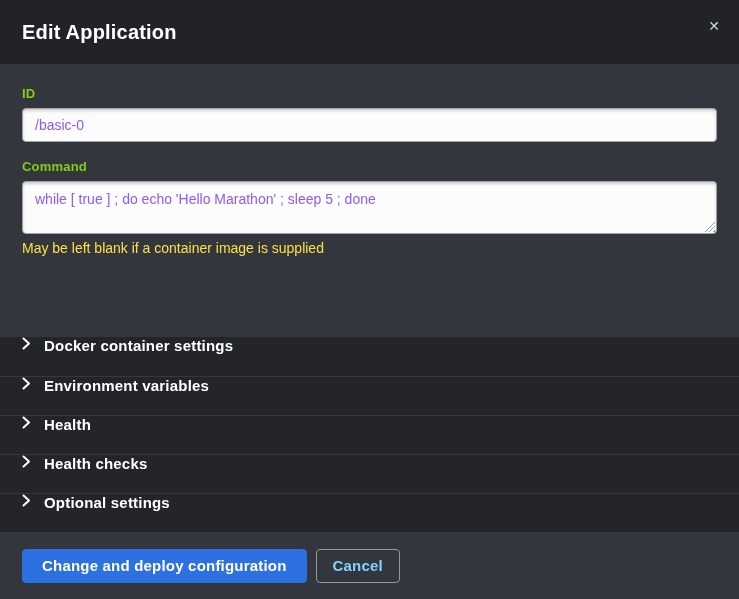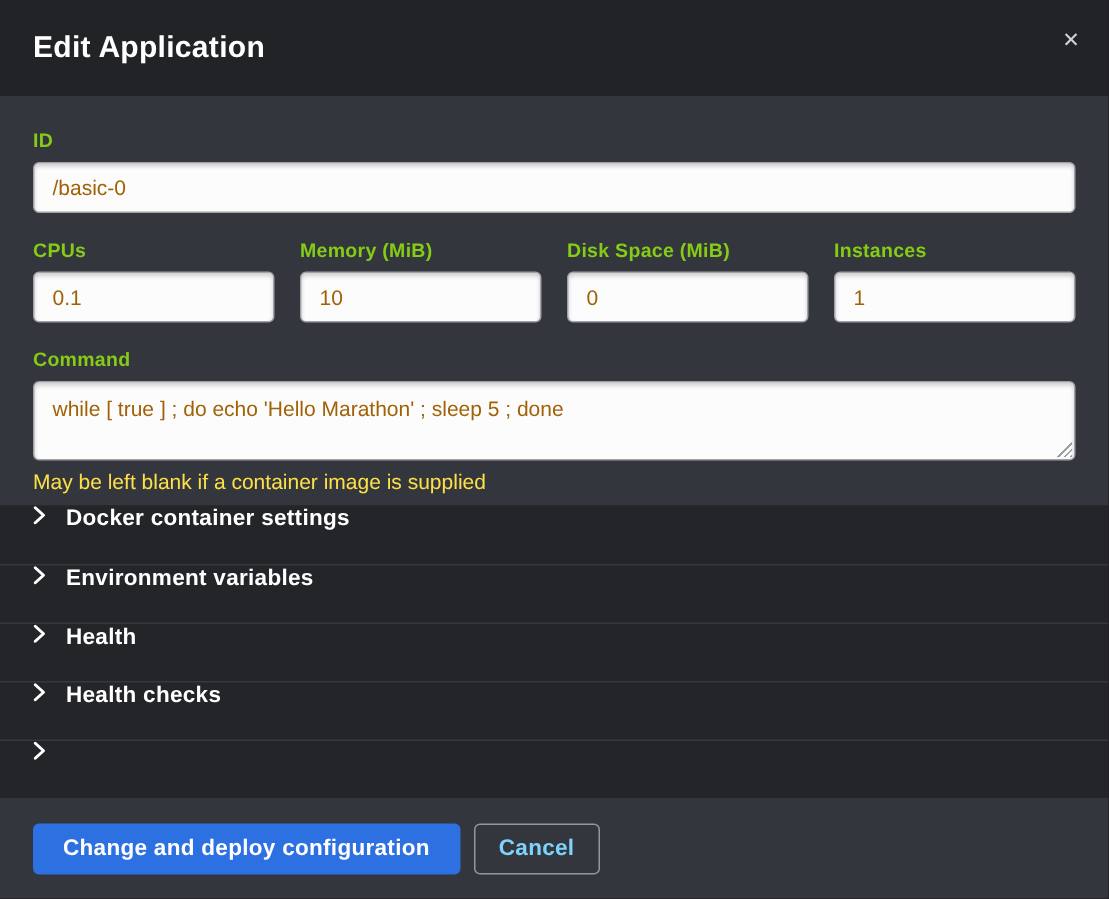--- a/index.html
+++ b/index.html
@@ -48,21 +48,21 @@
     font-size: 13px; font-weight: 700;
     margin-bottom: 7px;
     letter-spacing: 0.2px;
   }
   .text-input, .text-area {
     width: 100%;
     background: #fcfcfc;
     border: 1px solid #9fa1a5;
     border-radius: 4px;
     box-shadow: inset 0 2px 3px rgba(0,0,0,0.18);
-    color: #a16207;
+    color: #8b5cf6;
     font-family: "Liberation Sans", "DejaVu Sans", sans-serif;
     font-size: 14px;
     padding: 0 12px;
     outline: none;
   }
   .text-input { height: 34px; }
   .field-group { margin-bottom: 17px; }
   .field-row {
     display: grid;
     grid-template-columns: repeat(4, 1fr);
@@ -158,38 +158,20 @@
     <div class="close-btn">✕</div>
   </div>
 
   <div class="modal-body">
 
     <div class="field-group">
       <label class="field-label">ID</label>
       <input class="text-input" type="text" value="/basic-0" style="">
     </div>
 
-    <div class="field-row">
-      <div>
-        <label class="field-label">CPUs</label>
-        <input class="text-input" type="text" value="0.1" style="">
-      </div>
-      <div>
-        <label class="field-label">Memory (MiB)</label>
-        <input class="text-input" type="text" value="10" style="">
-      </div>
-      <div>
-        <label class="field-label">Disk Space (MiB)</label>
-        <input class="text-input" type="text" value="0" style="">
-      </div>
-      <div>
-        <label class="field-label">Instances</label>
-        <input class="text-input" type="text" value="1" style="">
-      </div>
-    </div>
 
     <div>
       <label class="field-label">Command</label>
       <div class="textarea-wrap">
         <textarea class="text-area" spellcheck="false" style="">while [ true ] ; do echo 'Hello Marathon' ; sleep 5 ; done</textarea>
         <div class="resize-grip"></div>
       </div>
       <div class="help-text">May be left blank if a container image is supplied</div>
     </div>
 
@@ -232,20 +214,21 @@
       </span>
       <span class="accordion-label">Health checks</span>
     </div>
 
     <div class="accordion-row">
       <span class="chevron-wrap">
         <svg width="9" height="13" viewBox="0 0 9 13">
             <path d="M1.5 1.5 L7 6.5 L1.5 11.5" stroke="#ffffff" stroke-width="2" fill="none" stroke-linecap="round" stroke-linejoin="round"></path>
           </svg>
       </span>
+      <span class="accordion-label">Optional settings</span>
     </div>
 
   </div>
 
   <div class="modal-footer">
     <button class="btn btn-primary">Change and deploy configuration</button>
     <button class="btn btn-default">Cancel</button>
   </div>
 
 </div>

